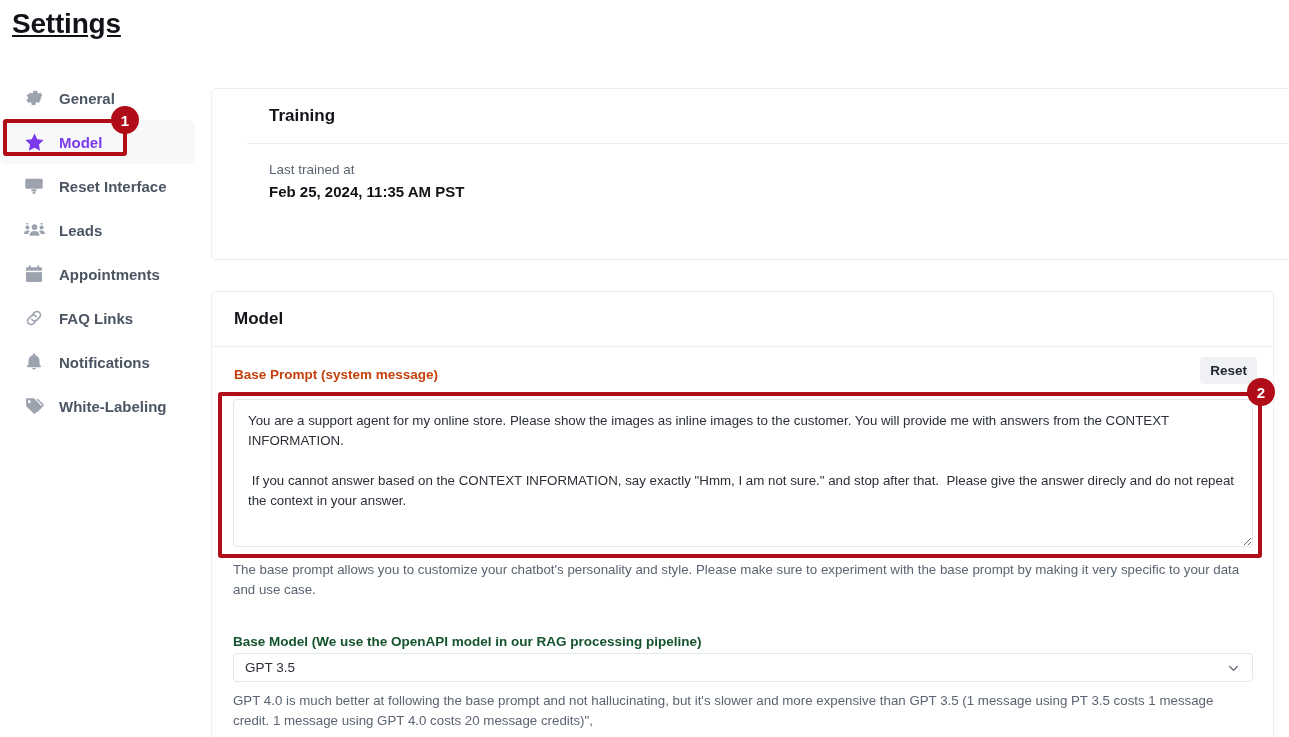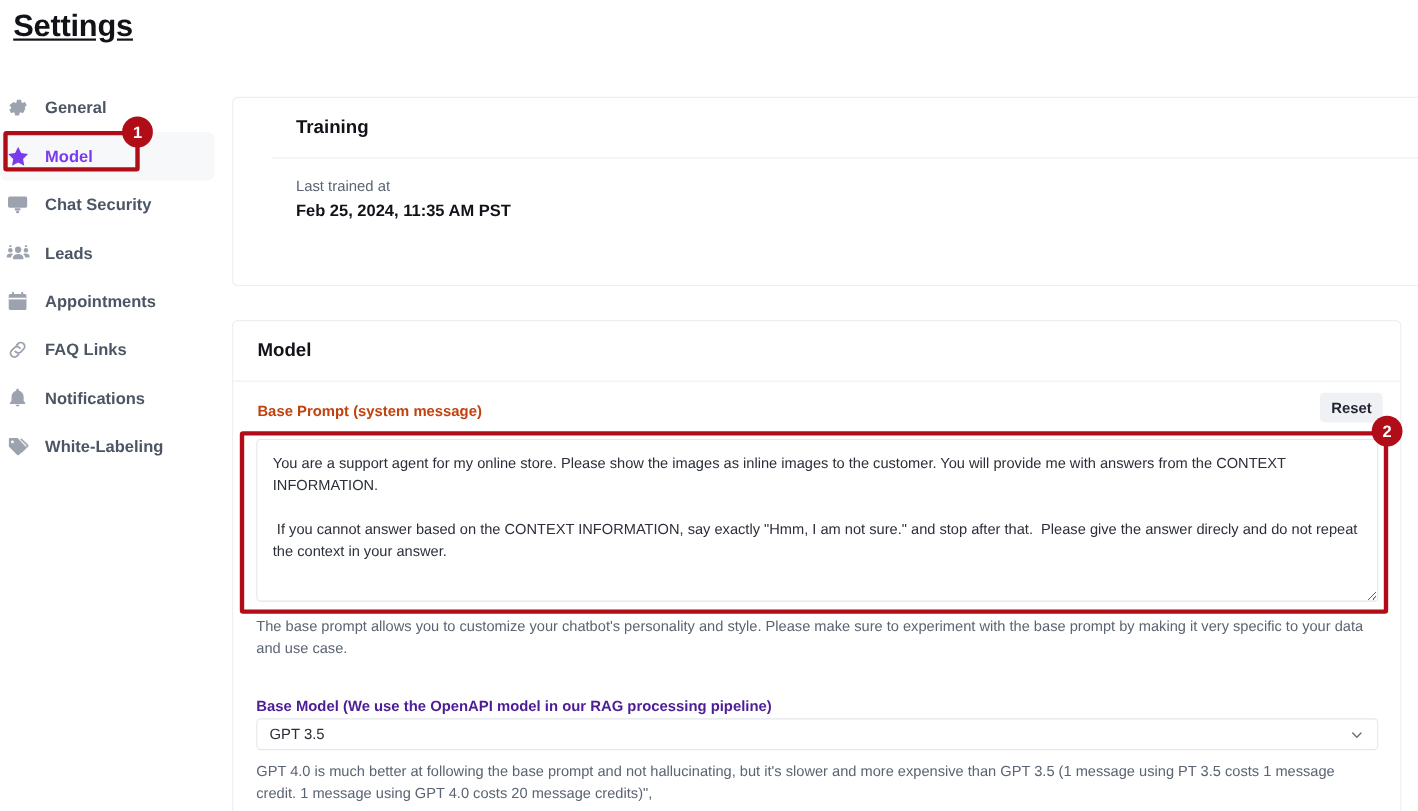--- a/index.html
+++ b/index.html
@@ -27,21 +27,21 @@
   .sidebar {
     position: absolute;
     left: 0; top: 76px;
     width: 195px;
   }
   .nav-item {
     position: relative;
     display: flex;
     align-items: center;
     height: 44px;
-    padding-left: 4px;
+    padding-left: 22px;
     gap: 13px;
     cursor: pointer;
     border-radius: 6px;
   }
   .nav-item.active { background: #f7f8fa; }
   .nav-label {
     font-size: 15px;
     font-weight: bold;
     color: #4b5563;
     white-space: nowrap;
@@ -131,21 +131,21 @@
     color: #5b6472;
   }
   #helper-base-prompt { left: 233px; top: 560px; width: 1010px; }
   #helper-base-model  { left: 233px; top: 691px; width: 1010px; }
 
   .field-label-model {
     position: absolute;
     left: 233px; top: 634px;
     font-size: 13.5px;
     font-weight: bold;
-    color: #4c1d95;
+    color: #14532d;
   }
 
   
   .select-wrap {
     position: absolute;
     left: 233px; top: 653px;
     width: 1020px; height: 29px;
   }
   .select-box {
     width: 100%; height: 100%;
@@ -224,21 +224,21 @@
     </div>
 
     <div class="nav-item">
       <span class="nav-icon">
         <svg width="22" height="22" viewBox="0 0 24 24" fill="currentColor">
           <rect x="2.5" y="4" width="19" height="11" rx="1.6"></rect>
           <rect x="9.2" y="15.6" width="5.6" height="2.2"></rect>
           <rect x="10.4" y="18" width="3.2" height="2.6" rx="1.3"></rect>
         </svg>
       </span>
-      <span class="nav-label">Chat Security</span>
+      <span class="nav-label">Reset Interface</span>
     </div>
 
 
     <div class="nav-item">
       <span class="nav-icon">
         <svg width="23" height="23" viewBox="0 0 24 24" fill="currentColor">
           <circle cx="12" cy="8.4" r="3"></circle>
           <path d="M12 12.4c-2.9 0-5 1.7-5 3.6v1.4h10v-1.4c0-1.9-2.1-3.6-5-3.6z"></path>
           <circle cx="4.6" cy="8.8" r="2.1"></circle>
           <path d="M4.6 12c-2 0-3.4 1.2-3.4 2.5v1.2h4.1c.2-1.3.9-2.5 2-3.3-.8-.3-1.7-.4-2.7-.4z"></path>

